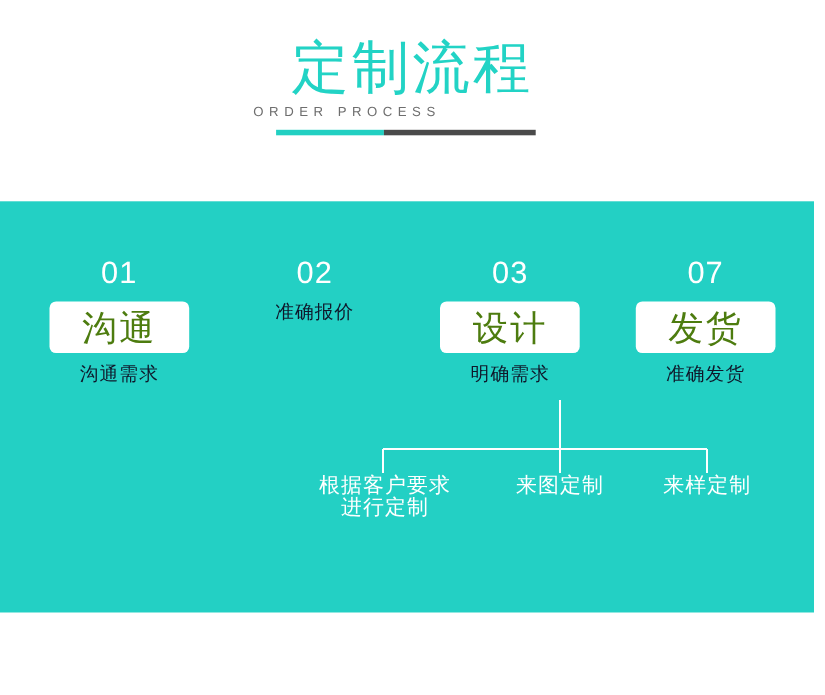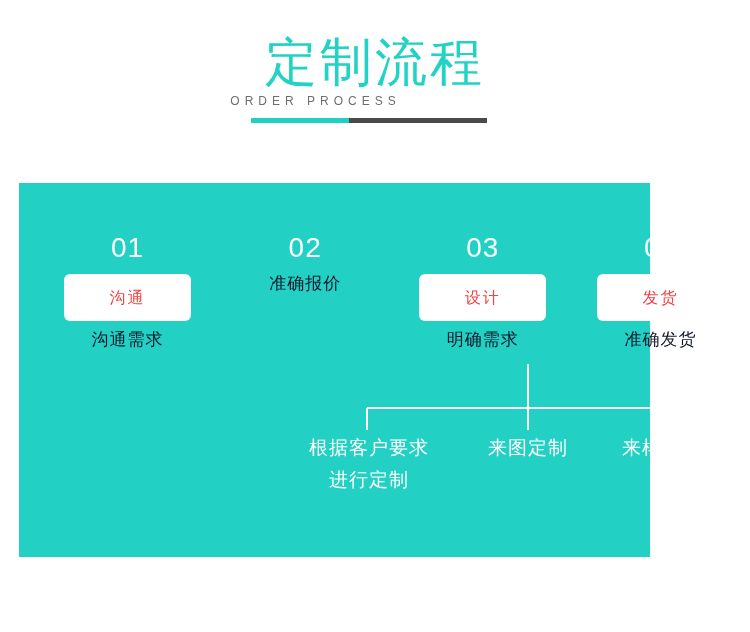--- a/index.html
+++ b/index.html
@@ -65,24 +65,23 @@
     flex: 1;
     height: 5px;
     background: #4a4a4a;
   }
 
   
   .panel {
     position: absolute;
     left: 0;
     top: 183px;
-    width: 631px;
+    width: 740px;
     height: 374px;
     background: #23d0c4;
-    margin-left: 19px;
   }
 
   
   .steps {
     position: absolute;
     left: 45px;
     top: 48px;
     width: 660px;
     display: flex;
     justify-content: space-between;
@@ -101,23 +100,23 @@
   .step-box {
     margin-top: 9px;
     height: 47px;
     background: #ffffff;
     border-radius: 6px;
     display: flex;
     align-items: center;
     justify-content: center;
   }
   .step-box-label {
-    font-size: 16px;
+    font-size: 32px;
     line-height: 28px;
-    color: #ef4444;
+    color: #4d7c0f;
     letter-spacing: 2px;
   }
   .step-caption {
     margin-top: 7px;
     font-size: 17px;
     line-height: 23px;
     color: #0f172a;
     letter-spacing: 1px;
   }
 
@@ -136,21 +135,21 @@
     position: absolute;
     left: 0;
     top: 249px;
     width: 750px;
     height: 90px;
   }
   .sub-label {
     position: absolute;
     text-align: center;
     font-size: 19px;
-    line-height: 32px;
+    line-height: 20px;
     color: #ffffff;
     letter-spacing: 1px;
     white-space: pre-line;
   }
   .sub-label-0 { left: 250px; top: 0; width: 200px; }
   .sub-label-1 { left: 434px; top: 0; width: 150px; }
   .sub-label-2 { left: 568px; top: 0; width: 150px; }
 
   
   .footer {

